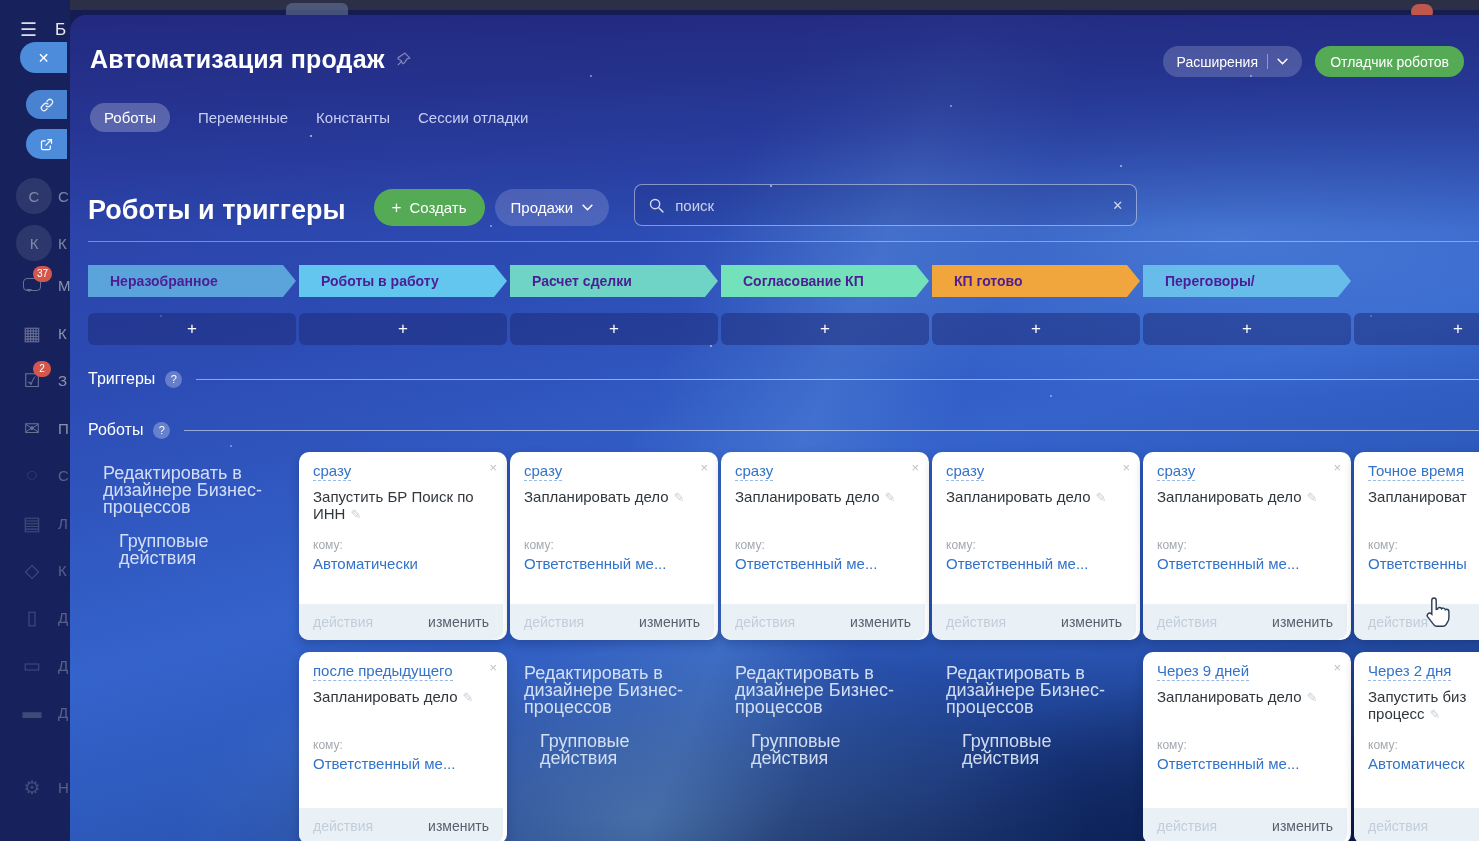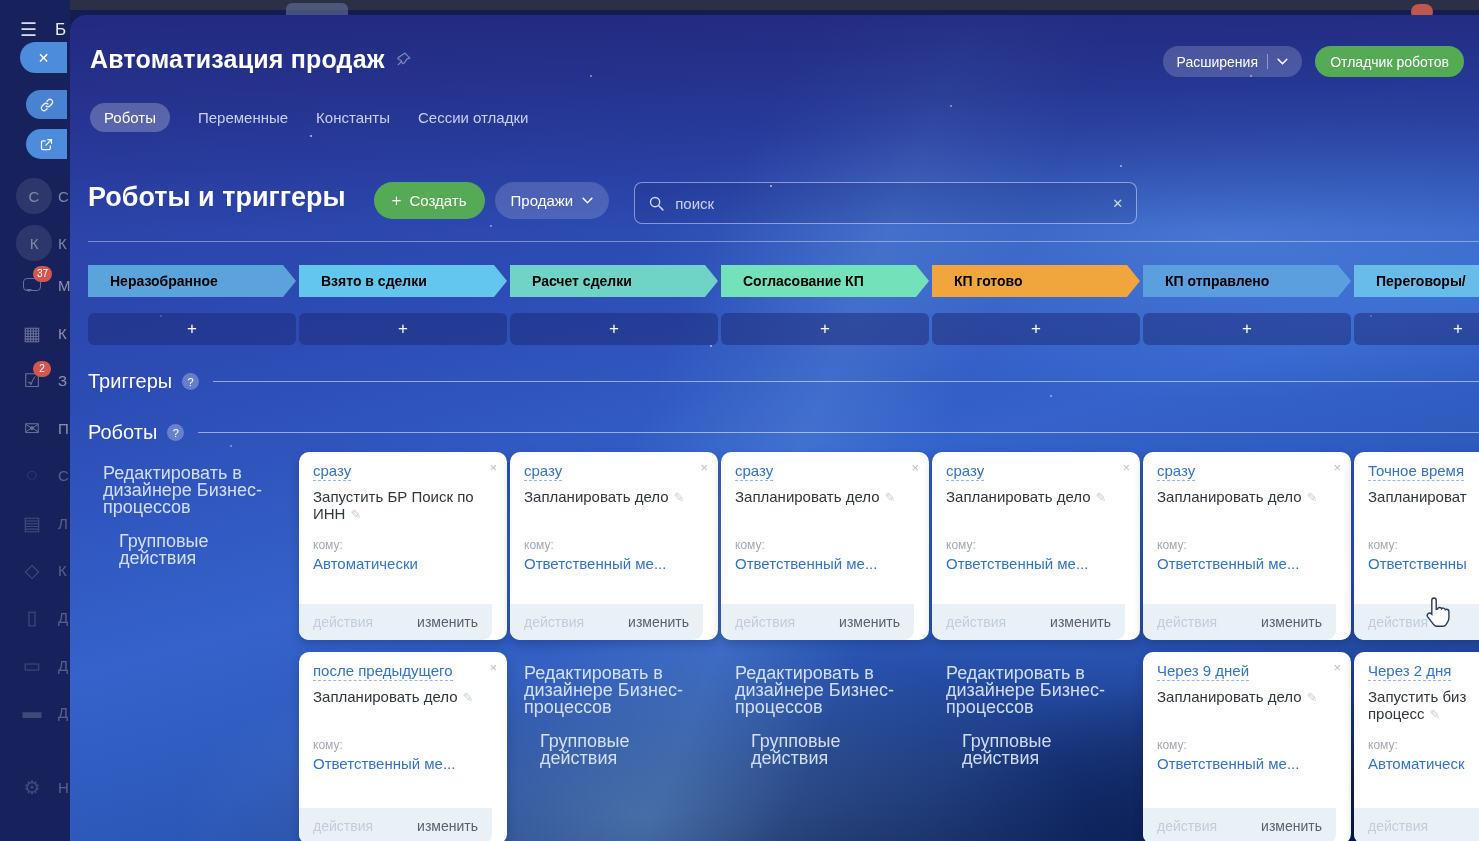--- a/index.html
+++ b/index.html
@@ -60,67 +60,67 @@
   .btn-ext { position:absolute; top:31px; right:177px; height:31px; padding:0 14px; border-radius:16px;
              background:rgba(255,255,255,.18); color:#fff; font-size:14px; display:flex; align-items:center; gap:9px; cursor:pointer; }
   .btn-ext .vdiv { width:1px; height:15px; background:rgba(255,255,255,.4); }
   .btn-debug { position:absolute; top:31px; right:15px; height:31px; padding:0 15px; border-radius:16px;
                background:#55ab55; color:#fff; font-size:14px; display:flex; align-items:center; cursor:pointer; }
   .tabs { position:absolute; left:20px; top:88px; display:flex; align-items:center; gap:28px; }
   .tab { color:#c9cff2; font-size:15px; cursor:pointer; padding:6px 0; }
   .tab.active { background:rgba(255,255,255,.24); border-radius:16px; padding:6px 14px; color:#fff; }
 
   
-  .toolbar { position:absolute; left:18px; top:167px; height:44px; display:flex; align-items:flex-start; }
+  .toolbar { position:absolute; left:18px; top:167px; height:44px; display:flex; align-items:flex-end; }
   .h1 { color:#fff; font-size:27px; font-weight:700; margin-right:28px; white-space:nowrap; }
   .btn-create { height:37px; padding:0 18px; border-radius:19px; background:#55ab55; color:#fff; font-size:15px;
                 display:flex; align-items:center; gap:8px; cursor:pointer; white-space:nowrap; }
   .btn-create .plus { font-size:17px; font-weight:400; }
   .btn-funnel { margin-left:10px; height:37px; padding:0 16px; border-radius:19px; background:rgba(255,255,255,.16);
                 color:#fff; font-size:15px; display:flex; align-items:center; gap:9px; cursor:pointer; white-space:nowrap; }
   .searchbox { margin-left:25px; width:503px; height:42px; border:1px solid rgba(255,255,255,.45); border-radius:8px;
                background:rgba(18,28,90,.12); display:flex; align-items:center; padding:0 13px; }
   .searchbox input { flex:1; margin-left:10px; background:transparent; border:none; outline:none; color:#fff; font-size:15px;
                      font-family:"Liberation Sans", sans-serif; }
   .searchbox input::placeholder { color:rgba(255,255,255,.75); }
   .search-clear { color:rgba(255,255,255,.75); font-size:13px; cursor:pointer; }
   .hr { position:absolute; left:18px; right:0; top:226px; border-top:1px solid rgba(255,255,255,.38); }
 
   
   .stages, .plusrow { position:absolute; left:18px; width:1391px; display:flex; gap:3px; overflow:hidden; }
   .stages { top:250px; }
   .stage { min-width:208px; width:208px; height:32px; display:flex; align-items:center; padding-left:22px;
-           font-size:14px; font-weight:700; color:#000000; cursor:pointer;
+           font-size:14px; font-weight:700; color:#4c1d95; cursor:pointer;
            clip-path:polygon(0 0, calc(100% - 13px) 0, 100% 50%, calc(100% - 13px) 100%, 0 100%); }
   .plusrow { top:298px; }
   .pluscell { min-width:208px; width:208px; height:32px; background:rgba(28,40,115,.5); border-radius:6px;
               display:flex; align-items:center; justify-content:center; color:#fff; font-size:17px; font-weight:300; cursor:pointer; }
 
   
   .sec { position:absolute; left:18px; right:0; display:flex; align-items:center; }
-  .sec-label { color:#fff; font-size:20px; }
+  .sec-label { color:#fff; font-size:16px; }
   .qmark { margin-left:10px; width:17px; height:17px; border-radius:50%; background:rgba(255,255,255,.28);
            color:#fff; font-size:11px; display:flex; align-items:center; justify-content:center; cursor:pointer; }
   .sec .line { flex:1; height:1px; background:rgba(255,255,255,.5); margin-left:14px; }
 
   
   .designer { position:absolute; width:185px; font-size:18px; line-height:17px; color:rgba(232,240,253,.88); }
   .designer .lnk { cursor:pointer; display:block; }
   .designer .lnk + .lnk { margin-top:17px;margin-left:16px; }
 
   
   .card { position:absolute; width:208px; background:#fff; border-radius:10px; box-shadow:0 4px 10px rgba(10,20,60,.25); }
   .card-inner { padding:10px 14px 0 14px; }
   .when { display:inline-block; color:#3273c9; font-size:15px; border-bottom:1px dashed #96b9e5; padding-bottom:1px; cursor:pointer; white-space:nowrap; }
   .card-close { position:absolute; top:8px; right:10px; color:#b9c2cc; font-size:13px; cursor:pointer; }
   .card-title { margin-top:7px; min-height:41px; font-size:15px; line-height:17px; color:#30373d; }
   .pencil { color:#c9d1d8; font-size:13px; margin-left:5px; cursor:pointer; }
   .to-label { margin-top:9px; font-size:12px; color:#a3a9b0; }
   .to-link { margin-top:3px; font-size:15px; color:#3273c9; cursor:pointer; white-space:nowrap; overflow:hidden; }
-  .card-footer { position:absolute; left:0; right:15px; bottom:0; height:36px; background:#e9f1f7; border-radius:0 0 10px 10px;
+  .card-footer { position:absolute; left:0; right:4px; bottom:0; height:36px; background:#e9f1f7; border-radius:0 0 10px 10px;
                  display:flex; align-items:center; justify-content:space-between; padding:0 14px; }
   .f-actions { color:#c2cdd9; font-size:14px; cursor:pointer; }
   .f-edit { color:#57606c; font-size:14px; cursor:pointer; }
   .r1 { top:437px; height:188px; }
   .r2 { top:637px; height:192px; }
 
   .cursor { position:absolute; left:1424px; top:596px; z-index:10; pointer-events:none; }
   svg.ic { display:block; }
 </style>
 </head>
@@ -255,33 +255,30 @@
       <span class="search-clear">✕</span>
     </div>
   </div>
   <div class="hr"></div>
 
   <div class="stages">
     <div class="stage" style="background: rgb(91, 163, 219);">
         <span>Неразобранное</span>
       </div>
     <div class="stage" style="background: rgb(99, 198, 238);">
-        <span>Взято в сделки</span>
+        <span>Роботы в работу</span>
       </div>
     <div class="stage" style="background: rgb(111, 212, 198);">
         <span>Расчет сделки</span>
       </div>
     <div class="stage" style="background: rgb(115, 226, 186);">
         <span>Согласование КП</span>
       </div>
     <div class="stage" style="background: rgb(240, 166, 60);">
         <span>КП готово</span>
-      </div>
-    <div class="stage" style="background: rgb(92, 159, 222);">
-        <span>КП отправлено</span>
       </div>
     <div class="stage" style="background: rgb(104, 188, 234);">
         <span>Переговоры/</span>
       </div>
   </div>
   <div class="plusrow">
     <div class="pluscell">+</div>
     <div class="pluscell">+</div>
     <div class="pluscell">+</div>
     <div class="pluscell">+</div>

